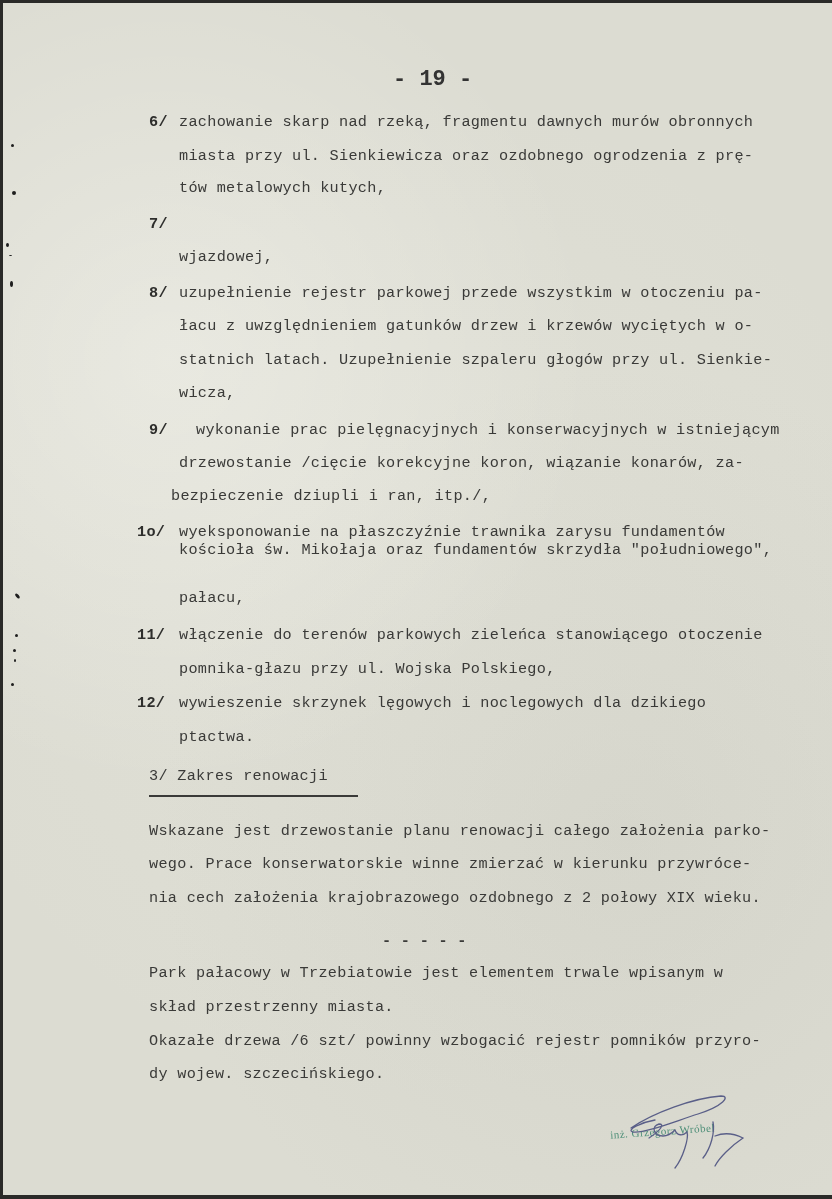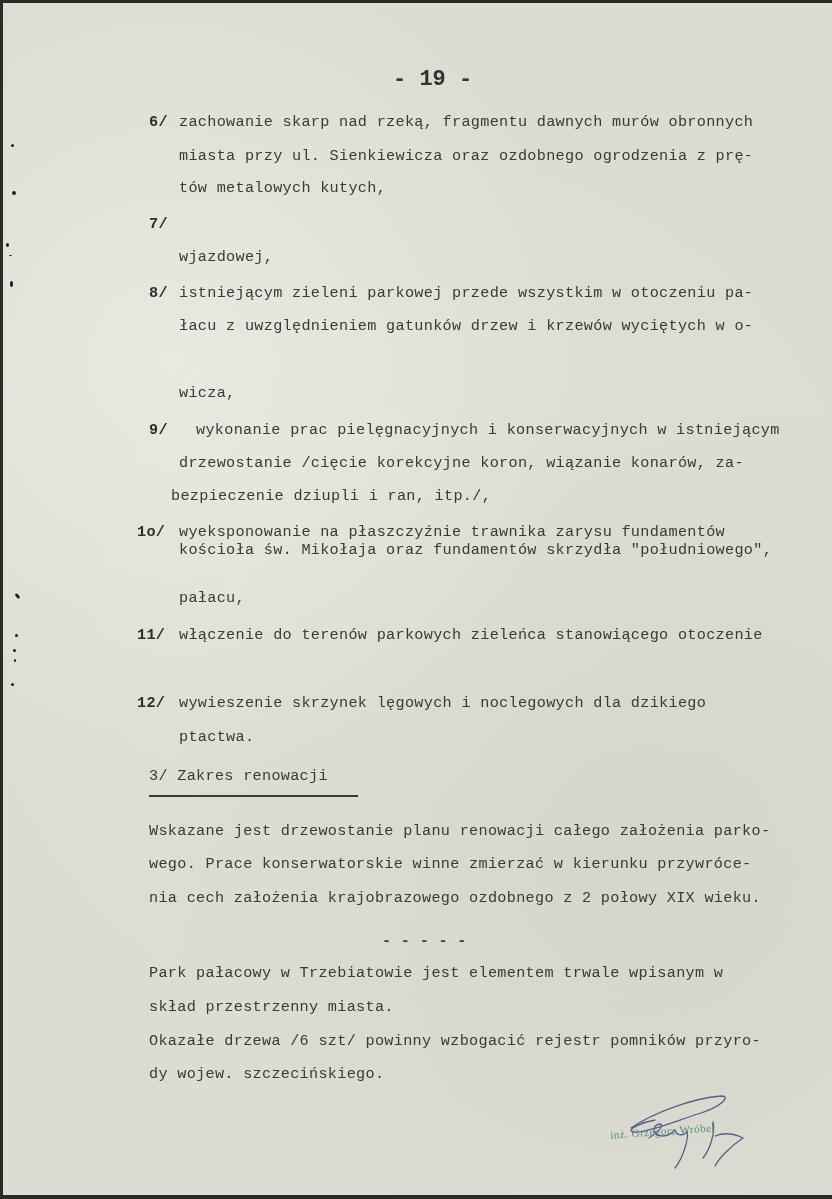--- a/index.html
+++ b/index.html
@@ -61,36 +61,38 @@
 
   <div class="tw num" style="left:146px; top:112px;">6/</div>
   <div class="tw" style="left:176px; top:112px;">zachowanie skarp nad rzeką, fragmentu dawnych murów obronnych</div>
   <div class="tw" style="left:176px; top:146px;">miasta przy ul. Sienkiewicza oraz ozdobnego ogrodzenia z prę-</div>
   <div class="tw" style="left:176px; top:178px;">tów metalowych kutych,</div>
 
   <div class="tw num" style="left:146px; top:214px;">7/</div>
   <div class="tw" style="left:176px; top:247px;">wjazdowej,</div>
 
   <div class="tw num" style="left:146px; top:283px;">8/</div>
-  <div class="tw" style="left:176px; top:283px;">istniejącym zieleni parkowej przede wszystkim w otoczeniu pa-</div>
+  <div class="tw" style="left:176px; top:283px;">uzupełnienie rejestr parkowej przede wszystkim w otoczeniu pa-</div>
   <div class="tw" style="left:176px; top:316px;">łacu z uwzględnieniem gatunków drzew i krzewów wyciętych w o-</div>
+  <div class="tw" style="left:176px; top:350px;">statnich latach. Uzupełnienie szpaleru głogów przy ul. Sienkie-</div>
   <div class="tw" style="left:176px; top:383px;">wicza,</div>
 
   <div class="tw num" style="left:146px; top:420px;">9/</div>
   <div class="tw" style="left:176px; top:420px;margin-left:17px;">wykonanie prac pielęgnacyjnych i konserwacyjnych w istniejącym</div>
   <div class="tw" style="left:176px; top:453px;">drzewostanie /cięcie korekcyjne koron, wiązanie konarów, za-</div>
   <div class="tw" style="left:168px; top:486px;">bezpieczenie dziupli i ran, itp./,</div>
 
   <div class="tw num" style="left:134px; top:522px;">1o/</div>
   <div class="tw" style="left:176px; top:522px;">wyeksponowanie na płaszczyźnie trawnika zarysu fundamentów</div>
   <div class="tw" style="left:176px; top:540px;">kościoła św. Mikołaja oraz fundamentów skrzydła "południowego",</div>
   <div class="tw" style="left:176px; top:588px;">pałacu,</div>
 
   <div class="tw num" style="left:134px; top:625px;">11/</div>
   <div class="tw" style="left:176px; top:625px;">włączenie do terenów parkowych zieleńca stanowiącego otoczenie</div>
+  <div class="tw" style="left:176px; top:659px;">pomnika-głazu przy ul. Wojska Polskiego,</div>
 
   <div class="tw num" style="left:134px; top:693px;">12/</div>
   <div class="tw" style="left:176px; top:693px;">wywieszenie skrzynek lęgowych i noclegowych dla dzikiego</div>
   <div class="tw" style="left:176px; top:727px;">ptactwa.</div>
 
   <div class="tw" style="left:146px; top:766px;">3/ Zakres renowacji</div>
   <div class="heading-underline"></div>
 
   <div class="tw" style="left:146px; top:821px;">Wskazane jest drzewostanie planu renowacji całego założenia parko-</div>
   <div class="tw" style="left:146px; top:854px;">wego. Prace konserwatorskie winne zmierzać w kierunku przywróce-</div>

